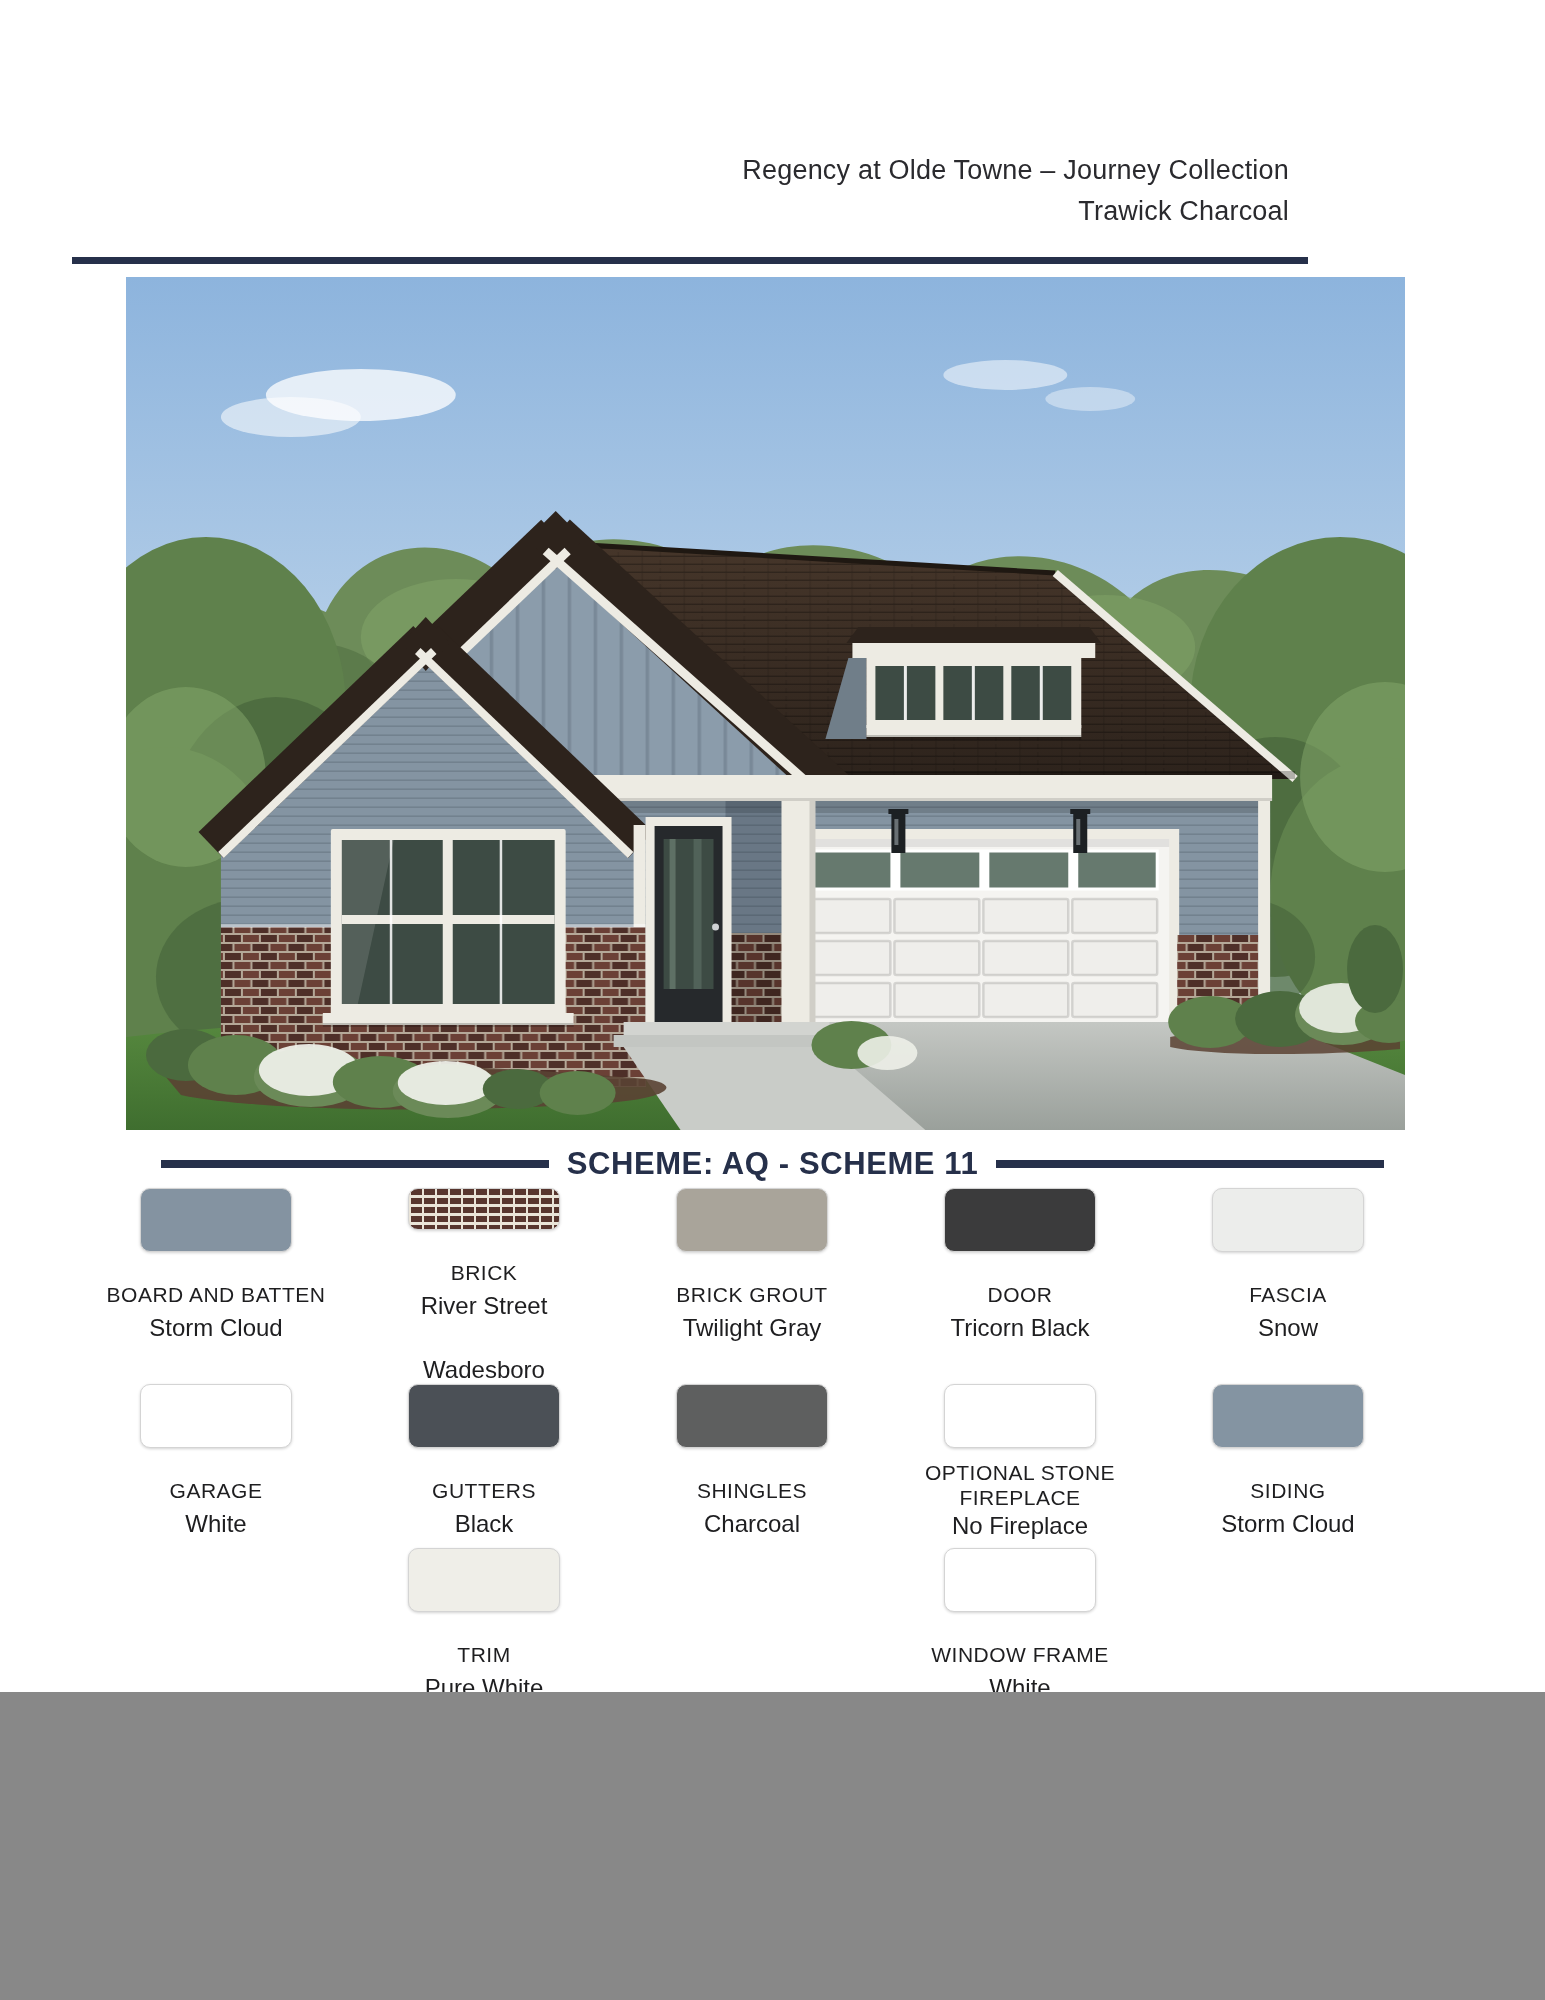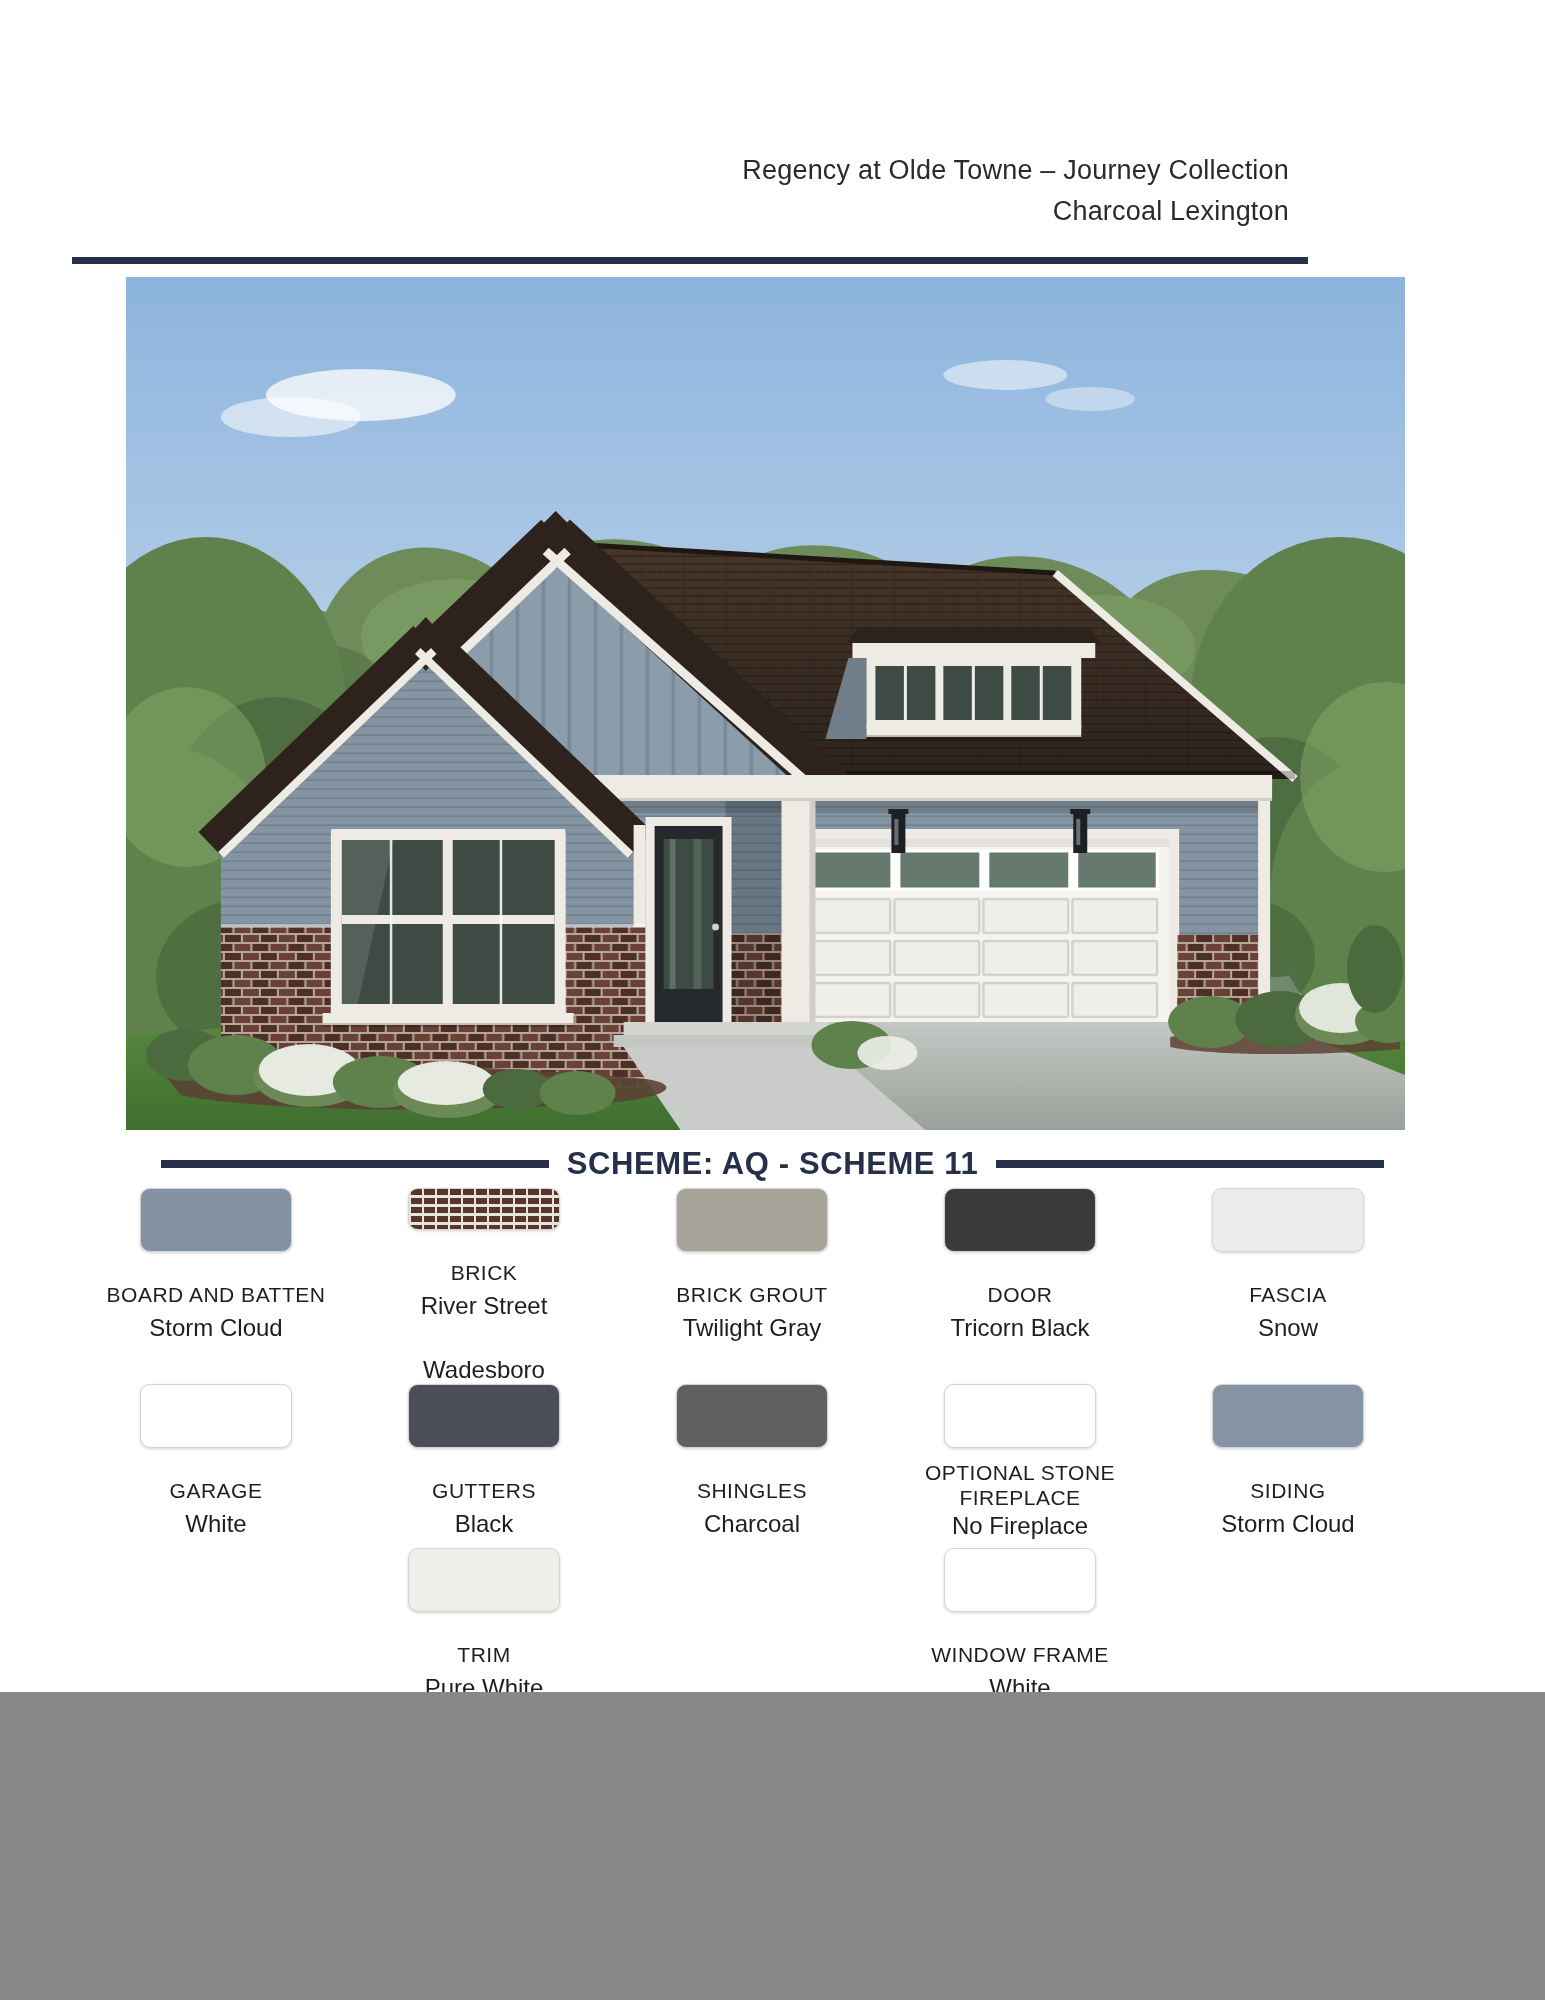--- a/index.html
+++ b/index.html
@@ -34,21 +34,21 @@
   .eho-txt{font-size:8.5px;font-weight:700;line-height:10px;letter-spacing:.3px;}
   .date{position:absolute;left:170px;top:1920px;font-size:25px;font-weight:500;color:#141414;letter-spacing:.5px;}
 </style>
 </head>
 <body>
 
 <div id="page">
 
   <div class="hdr">
     <div>Regency at Olde Towne – Journey Collection</div>
-    <div>Charcoal Lexington</div>
+    <div>Trawick Charcoal</div>
   </div>
   <div class="rule-top"></div>
 
   <div class="photo">
     <svg viewBox="0 0 1280 853" width="100%" height="100%" preserveAspectRatio="none">
       <defs>
         <linearGradient id="gSky" x1="0" y1="0" x2="0" y2="1">
           <stop offset="0" style="stop-color:var(--sky-top)"></stop>
           <stop offset=".62" style="stop-color:var(--sky-mid)"></stop>
           <stop offset="1" style="stop-color:var(--sky-bot)"></stop>

